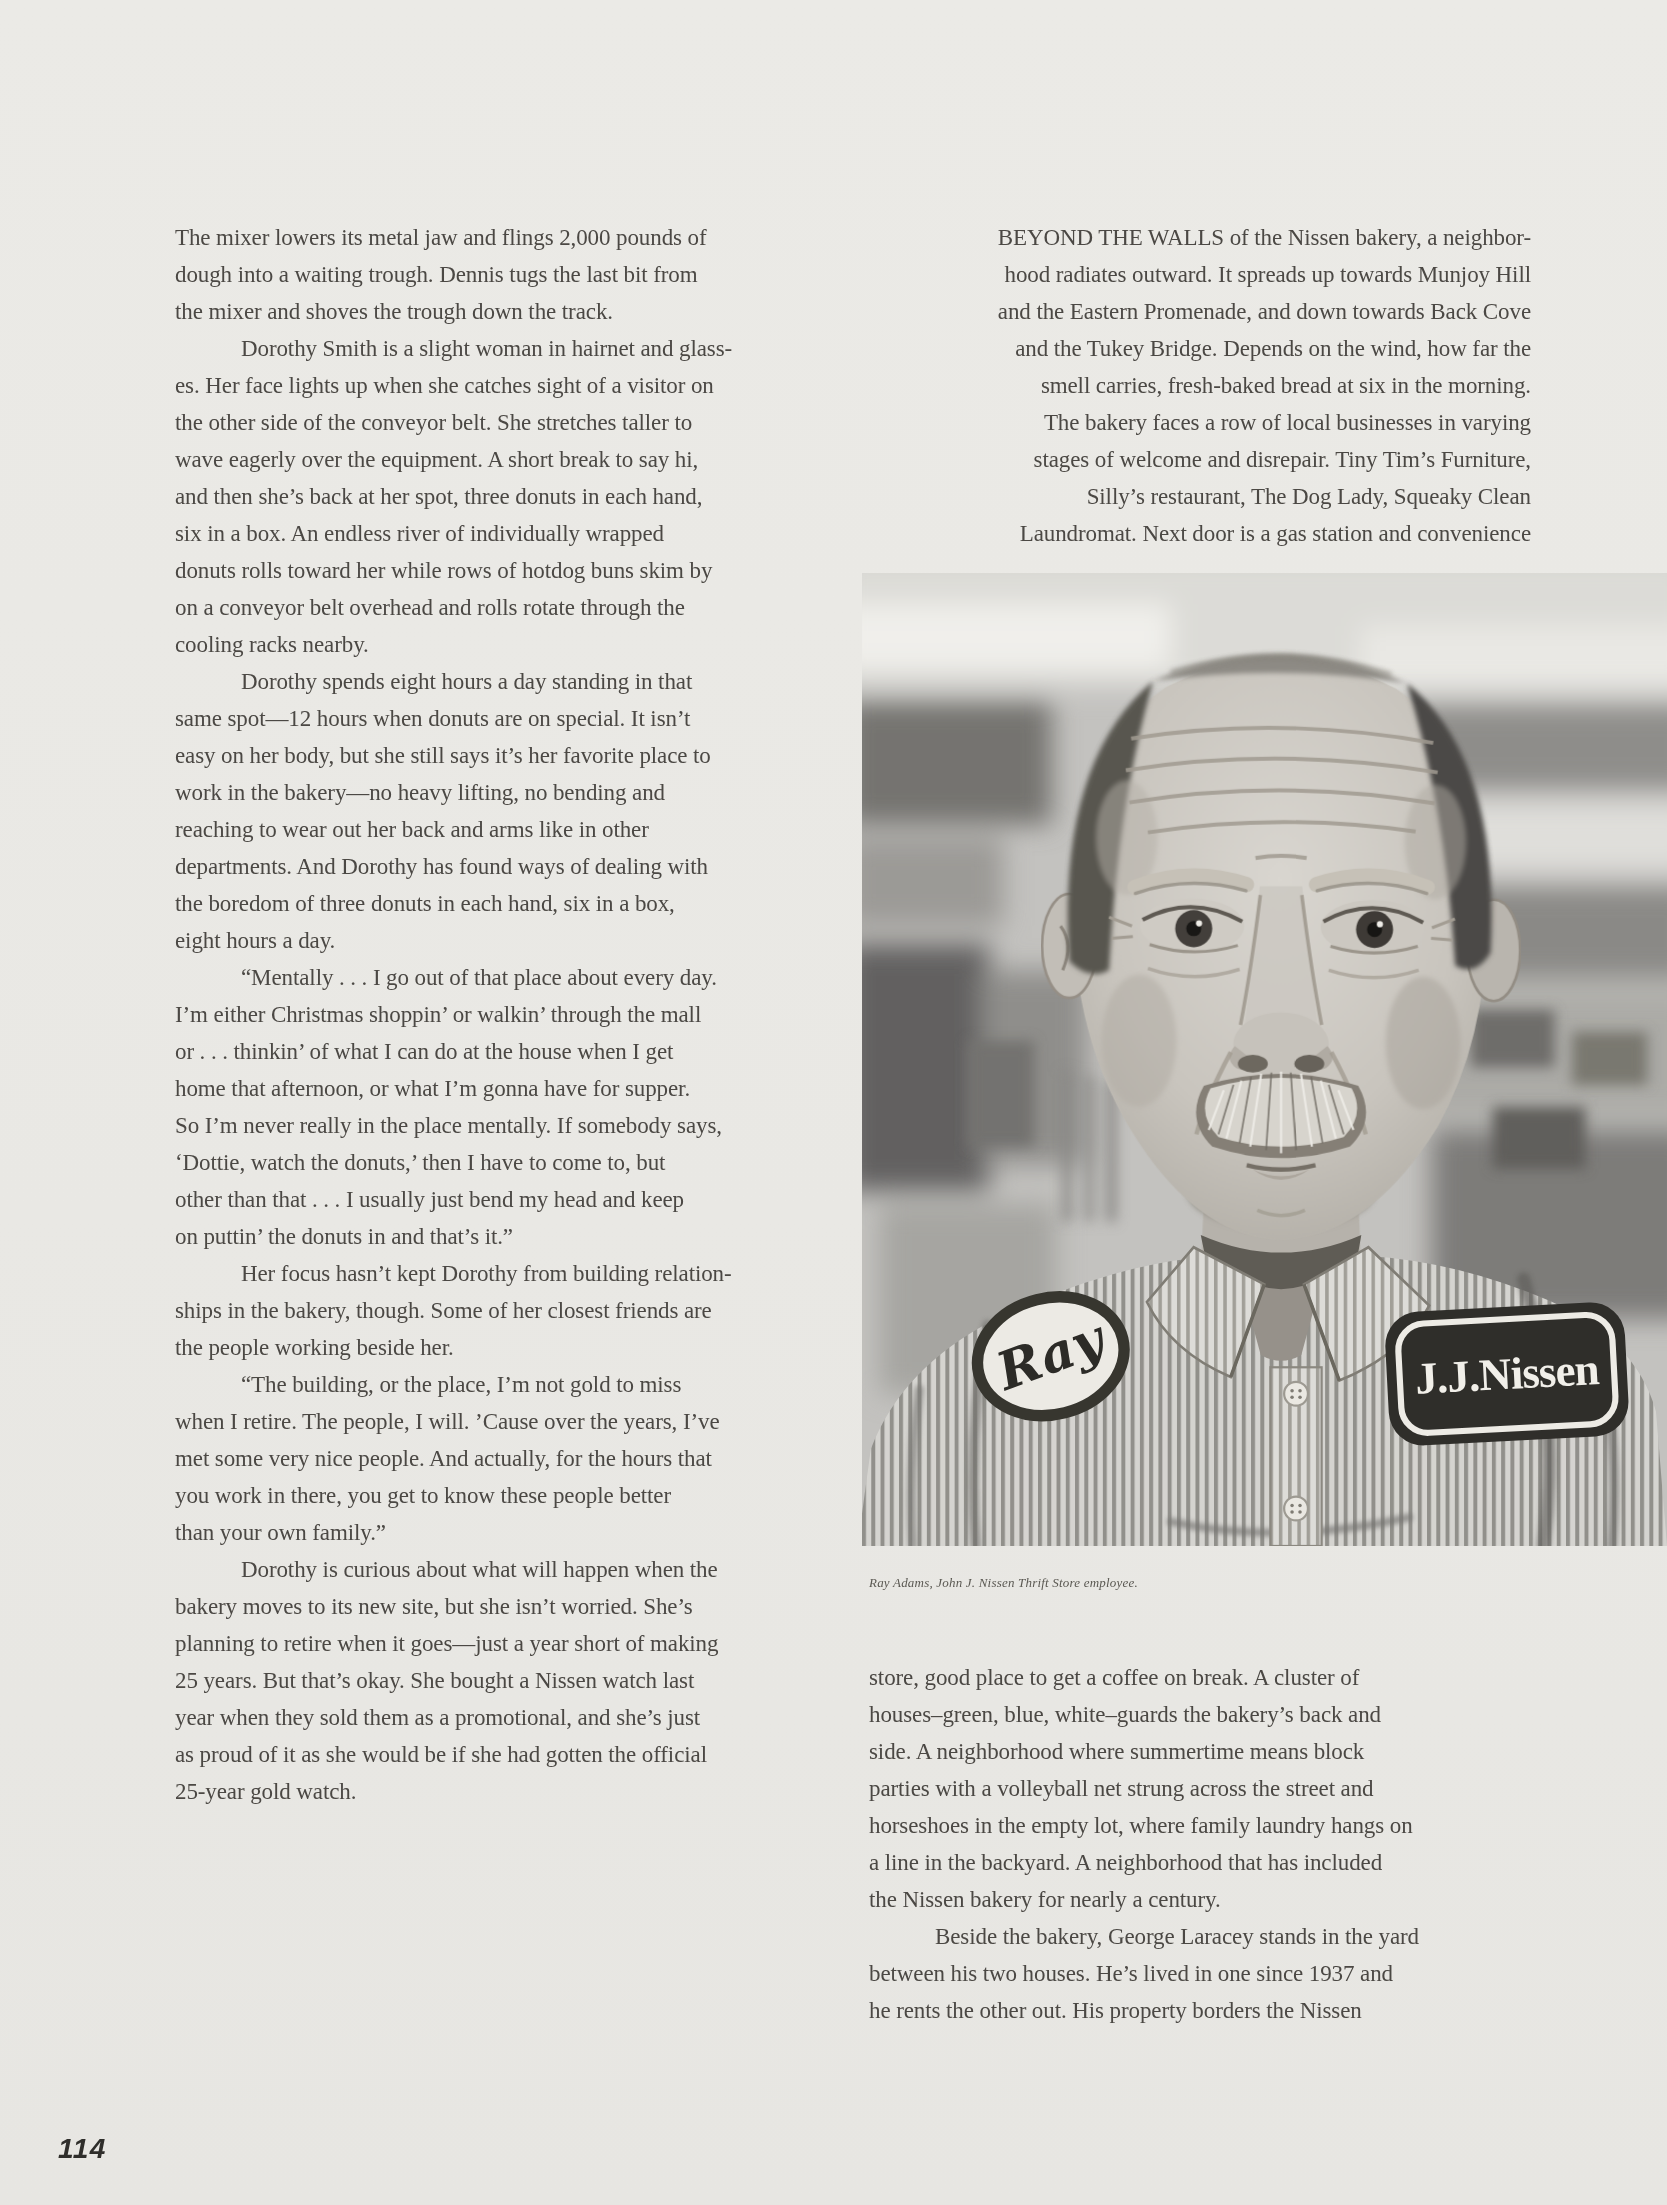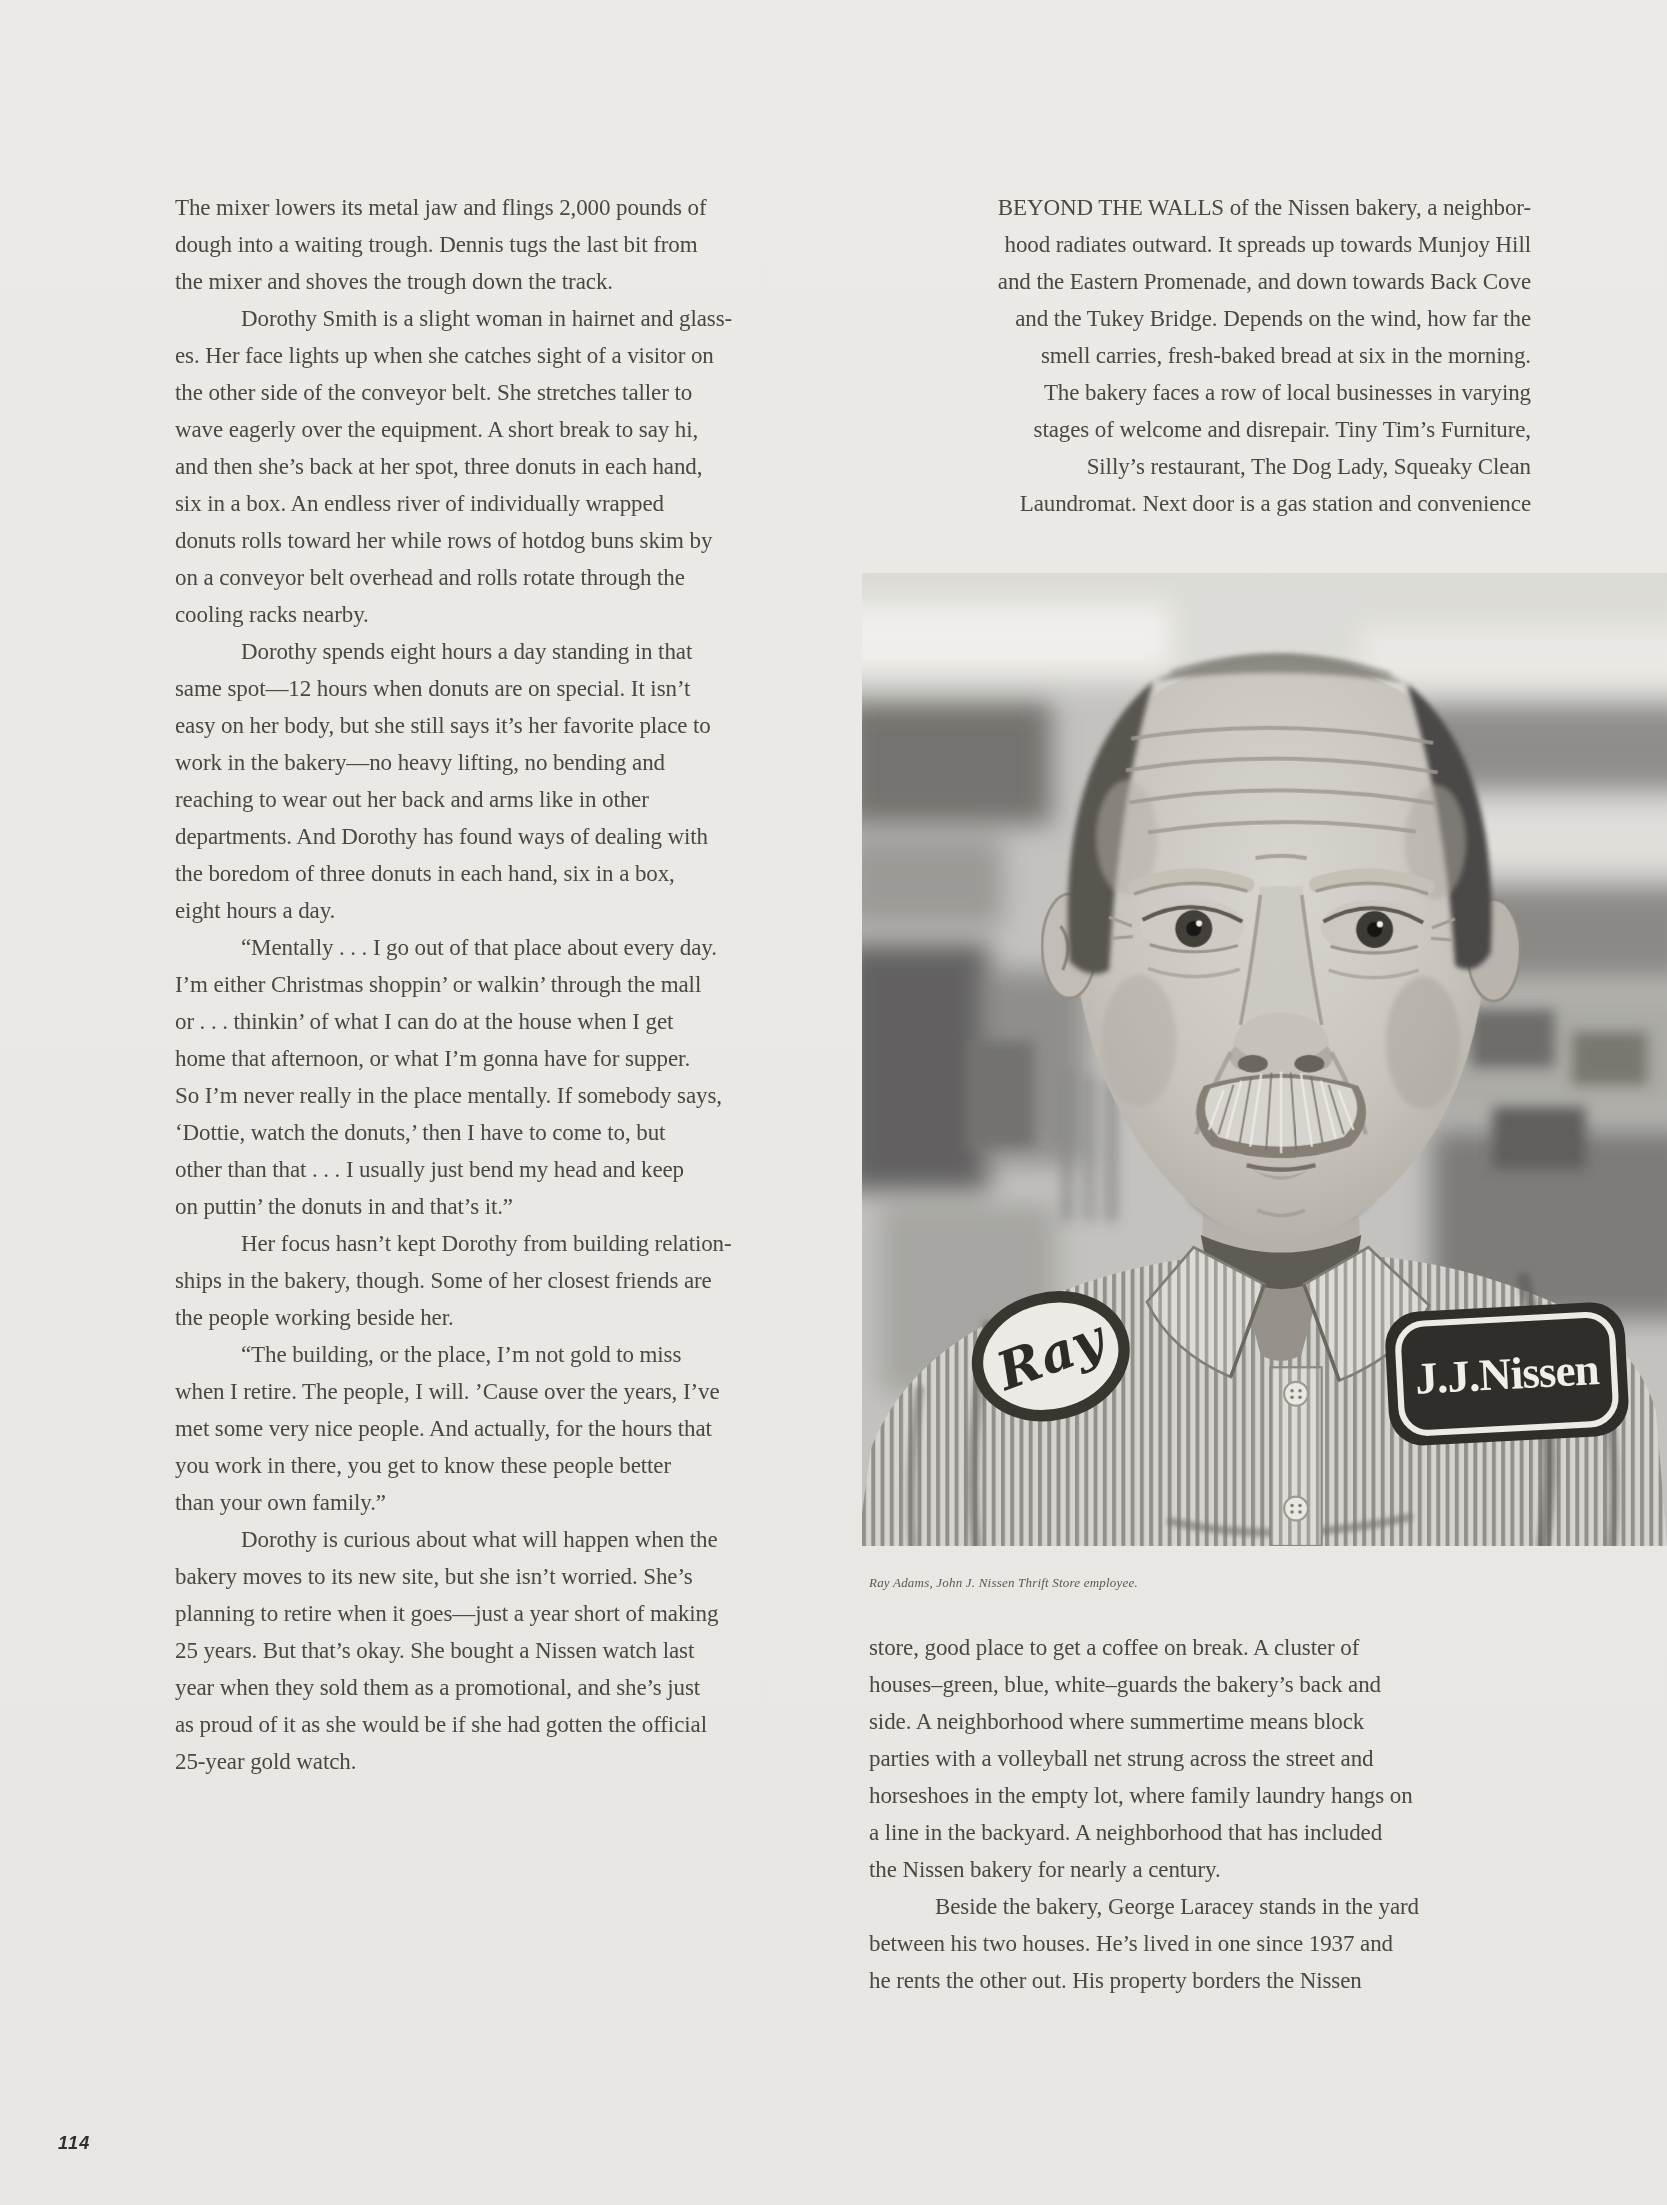--- a/index.html
+++ b/index.html
@@ -5,41 +5,41 @@
   html,body { margin:0; padding:0; }
   body {
     width:1667px; height:2205px;
     background:#eae9e5;
     font-family:"Liberation Serif", serif;
     color:#4b4844;
     position:relative;
     overflow:hidden;
   }
   .page { position:absolute; inset:0; background:linear-gradient(180deg,#ebeae6 0%,#e9e8e4 55%,#e7e6e2 100%); }
-  .col { position:absolute; font-size:23px; line-height:37px; letter-spacing:-0.1px; }
+  .col { position:absolute; font-size:23px; line-height:37px; letter-spacing:-0.1px;margin-top:30px; }
   .col p { margin:0; white-space:pre; }
   .col p.indent { text-indent:66px; }
   #left-col { left:175px; top:189px; width:662px; }
   #right-col-top { left:869px; top:189px; width:662px;text-align:right; }
   #right-col-bottom { left:869px; top:1629px; width:662px; }
   #photo {
     position:absolute; left:862px; top:573px; width:805px; height:973px;
     background:#c3c2bf; overflow:hidden;
   }
   #photo svg { display:block; width:100%; height:100%; }
   #caption {
     position:absolute; left:869px; top:1571px; width:706px;
     font-style:italic; font-size:13px; line-height:23px; color:#5a5852;
     letter-spacing:0.2px;
   }
   #page-number {
     position:absolute; left:58px; top:2133px;
     font-family:"Liberation Sans", sans-serif;
     font-weight:bold; font-style:italic;
-    font-size:18px; color:#2f2e2b; letter-spacing:1.3px;
+    font-size:28px; color:#2f2e2b; letter-spacing:1.3px;
   }
 </style>
 </head>
 <body>
 
 <div class="page">
 
   <div class="col" id="left-col">
     <p>The mixer lowers its metal jaw and flings 2,000 pounds of
 dough into a waiting trough. Dennis tugs the last bit from

